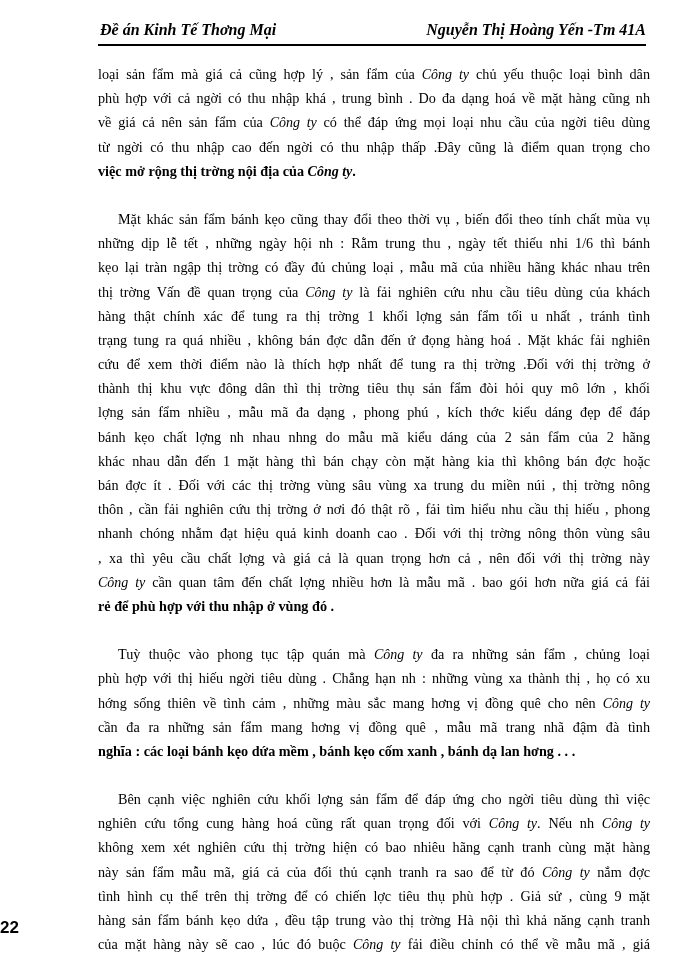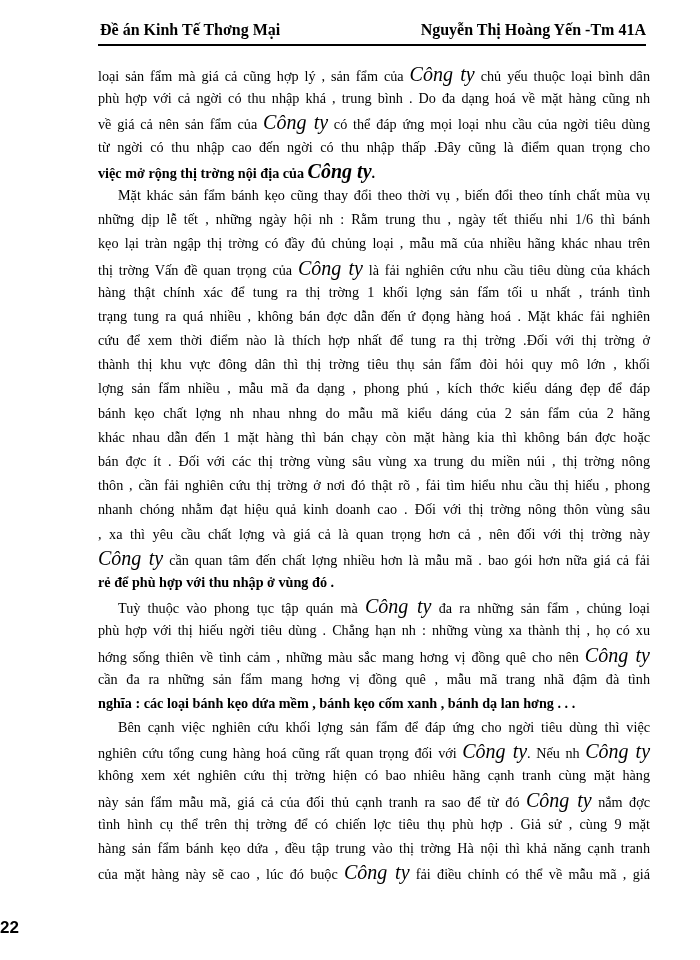--- a/index.html
+++ b/index.html
@@ -1,32 +1,32 @@
 <!DOCTYPE html>
 <html><head>
 <meta charset="utf-8">
 <style>
   html, body { margin:0; padding:0; background:#ffffff; }
   body { width:700px; height:960px; position:relative; overflow:hidden; color:#000; }
   .header {
     position:absolute; left:98px; top:18px; width:548px; height:26px;
     border-bottom:2px solid #000;
-    font-family:"Liberation Serif", serif; font-weight:bold;
+    font-family:"Liberation Serif", serif; font-style:italic; font-weight:bold;
     font-size:16px; text-decoration:underline;
   }
   .header .left { position:absolute; left:2px; top:3px; }
   .header .right { position:absolute; right:0; top:3px;margin-left:12px; }
   .body {
     position:absolute; left:98px; top:62px; width:552px;
     font-family:"Liberation Serif", serif; font-size:14.2px;
   }
   .line { height:24.2px; line-height:24.2px; white-space:nowrap; text-align:justify; text-align-last:justify; }
   .line.last { text-align-last:left;font-weight:bold; }
-  .line.indent { padding-left:20px; }
-  .ct { font-style:italic; font-size:20px; font-family:"Liberation Serif", serif; }
+  .line.indent { padding-left:20px;margin-top:24px; }
+  .ct { font-style:italic; font-size:14px; font-family:"Liberation Serif", serif; }
   .page-number {
     position:absolute; left:0; width:648px; top:918px; text-align:left;
     font-family:Liberation Sans, sans-serif; font-weight:bold; font-size:17px;
   }
 </style>
 </head>
 <body>
 
 <div class="header">
   <span class="left">Đề án Kinh Tế Thơng   Mại</span>

